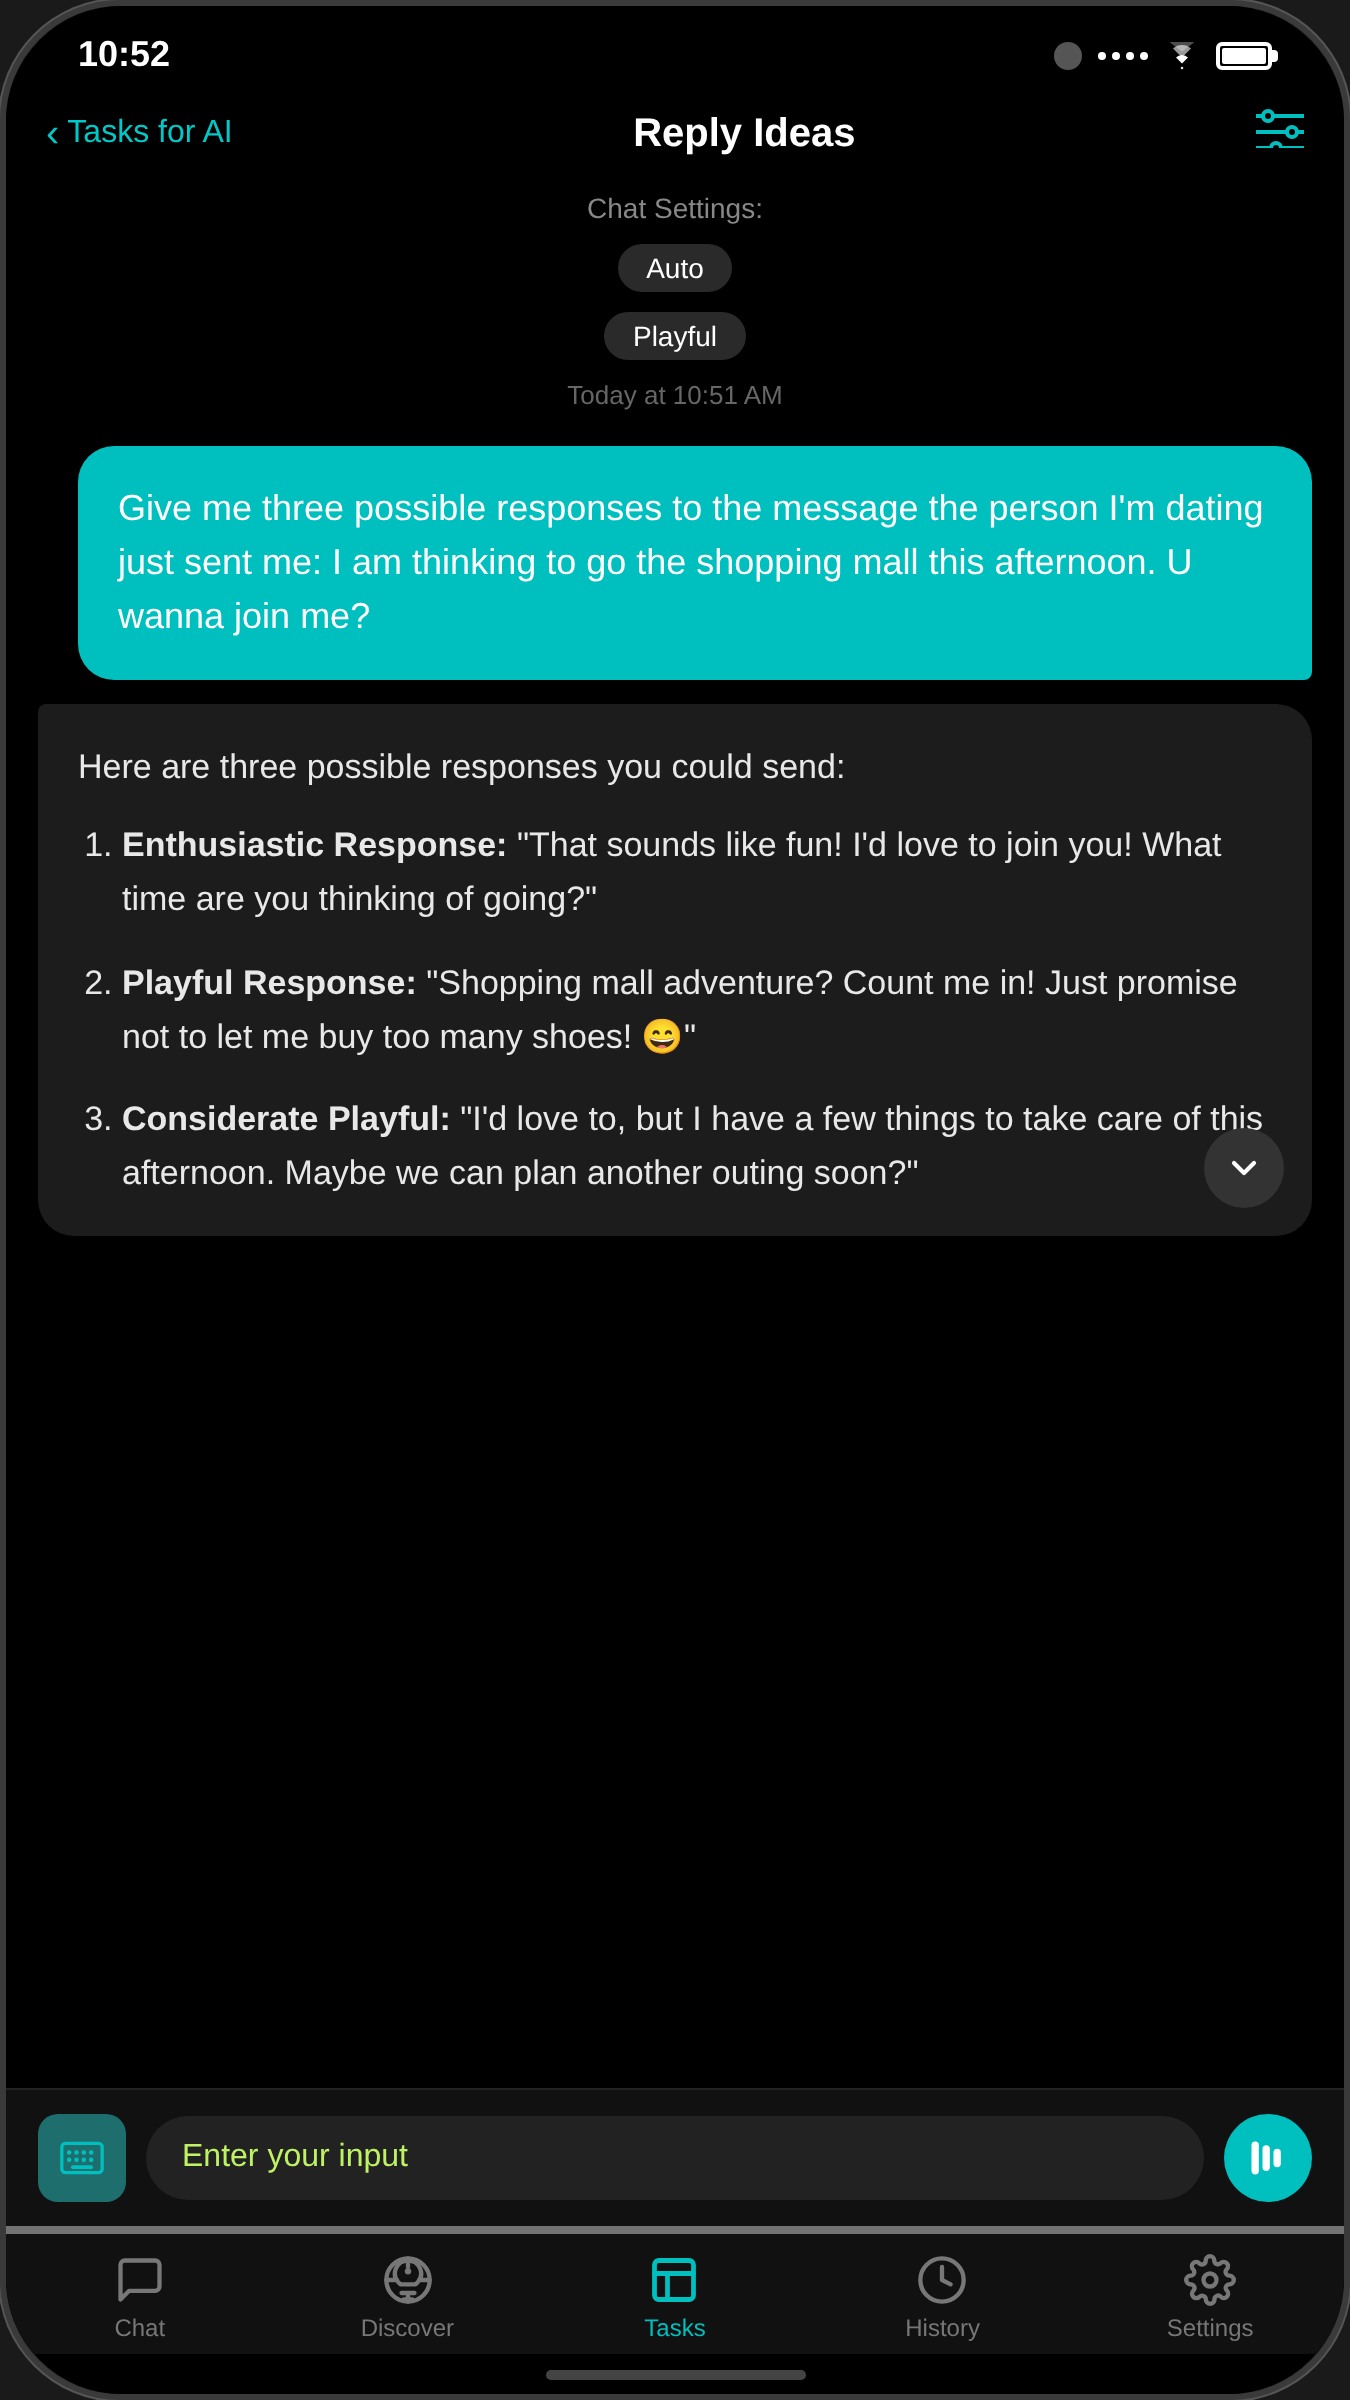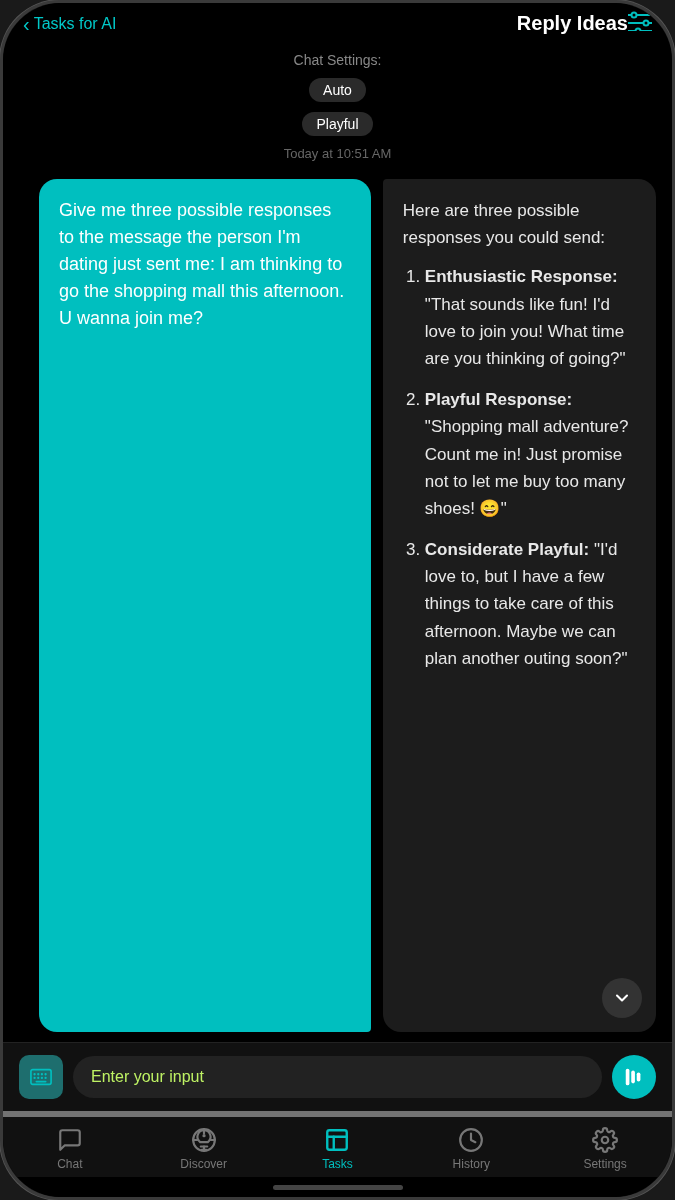--- a/index.html
+++ b/index.html
@@ -113,21 +113,21 @@
       font-size: 20px;
       color: #00c8c8;
       line-height: 1;
     }
     .back-label {
       color: #00c8c8;
       font-size: 16px;
     }
     .header-title {
       flex: 1;
-      text-align: right;
+      text-align: center;
       color: #fff;
       font-size: 20px;
       font-weight: 700;
     }
     .settings-icon {
       color: #00c8c8;
       font-size: 20px;
       cursor: pointer;
     }
     
@@ -161,21 +161,21 @@
       background: #000;
       flex-shrink: 0;
     }
     
     .chat-area {
       flex: 1;
       overflow-y: auto;
       padding: 10px 16px;
       background: #000;
       display: flex;
-      flex-direction: row;
+      flex-direction: column;
       gap: 12px;
     }
     .chat-area::-webkit-scrollbar { display: none; }
     
     .user-message {
       background: #00bfbf;
       border-radius: 18px 18px 4px 18px;
       padding: 18px 20px;
       margin-left: 20px;
       color: #fff;
@@ -275,21 +275,21 @@
       height: 22px;
     }
     
     .bottom-nav {
       background: #111;
       display: flex;
       align-items: center;
       justify-content: space-around;
       padding: 10px 0 6px;
       flex-shrink: 0;
-      border-top: 6px solid #737373;
+      border-top: 4px solid #737373;
     }
     .nav-item {
       display: flex;
       flex-direction: column;
       align-items: center;
       gap: 4px;
       cursor: pointer;
       min-width: 70px;
     }
     .nav-icon {
@@ -325,20 +325,41 @@
       background: #444;
       border-radius: 3px;
     }
   </style>
 </head>
 <body>
 
 <div class="phone-frame">
   <div class="phone-screen">
 
+    <div class="status-bar">
+      <span class="status-time">10:52</span>
+      <div class="status-icons">
+        <div class="status-dot"></div>
+        <div class="dots-icon">
+          <span></span>
+            <span></span>
+            <span></span>
+            <span></span>
+        </div>
+        <svg width="18" height="14" viewBox="0 0 24 18" fill="white">
+          <path d="M12 14l-4-4a5.6 5.6 0 0 1 8 0z"></path>
+          <path d="M12 18l-1-1 1-1 1 1z"></path>
+          <path d="M12 10L6 4a9 9 0 0 1 12 0z" opacity="0.6"></path>
+          <path d="M12 6L4 0a14 14 0 0 1 16 0z" opacity="0.3"></path>
+        </svg>
+        <div class="battery-icon">
+          <div class="battery-fill"></div>
+        </div>
+      </div>
+    </div>
 
     <div class="header">
       <div class="back-btn">
         <span class="back-chevron">‹</span>
         <span class="back-label">Tasks for AI</span>
       </div>
       <span class="header-title">Reply Ideas</span>
       <div class="settings-icon">
         <svg width="24" height="20" viewBox="0 0 24 20" fill="none" stroke="#00bfbf" stroke-width="2" stroke-linecap="round">
           <line x1="0" y1="4" x2="24" y2="4"></line>

